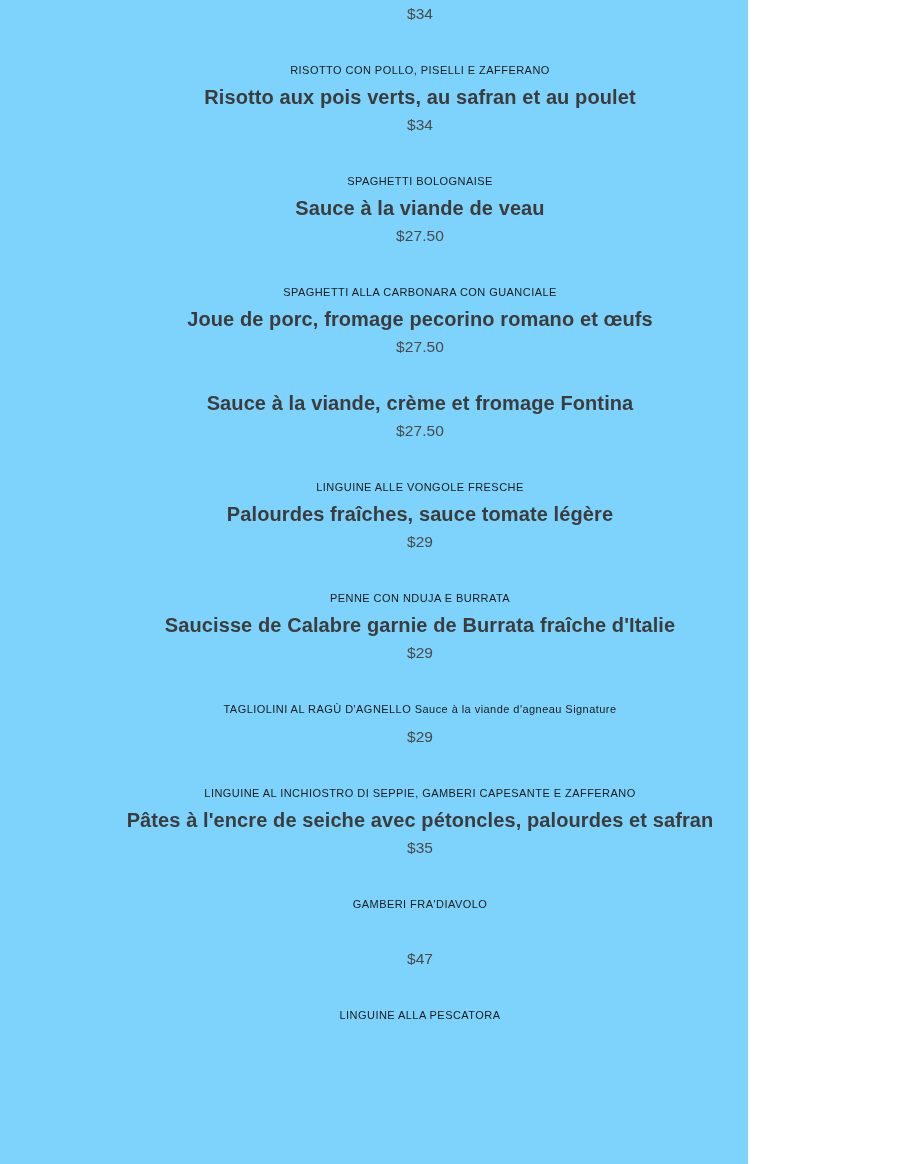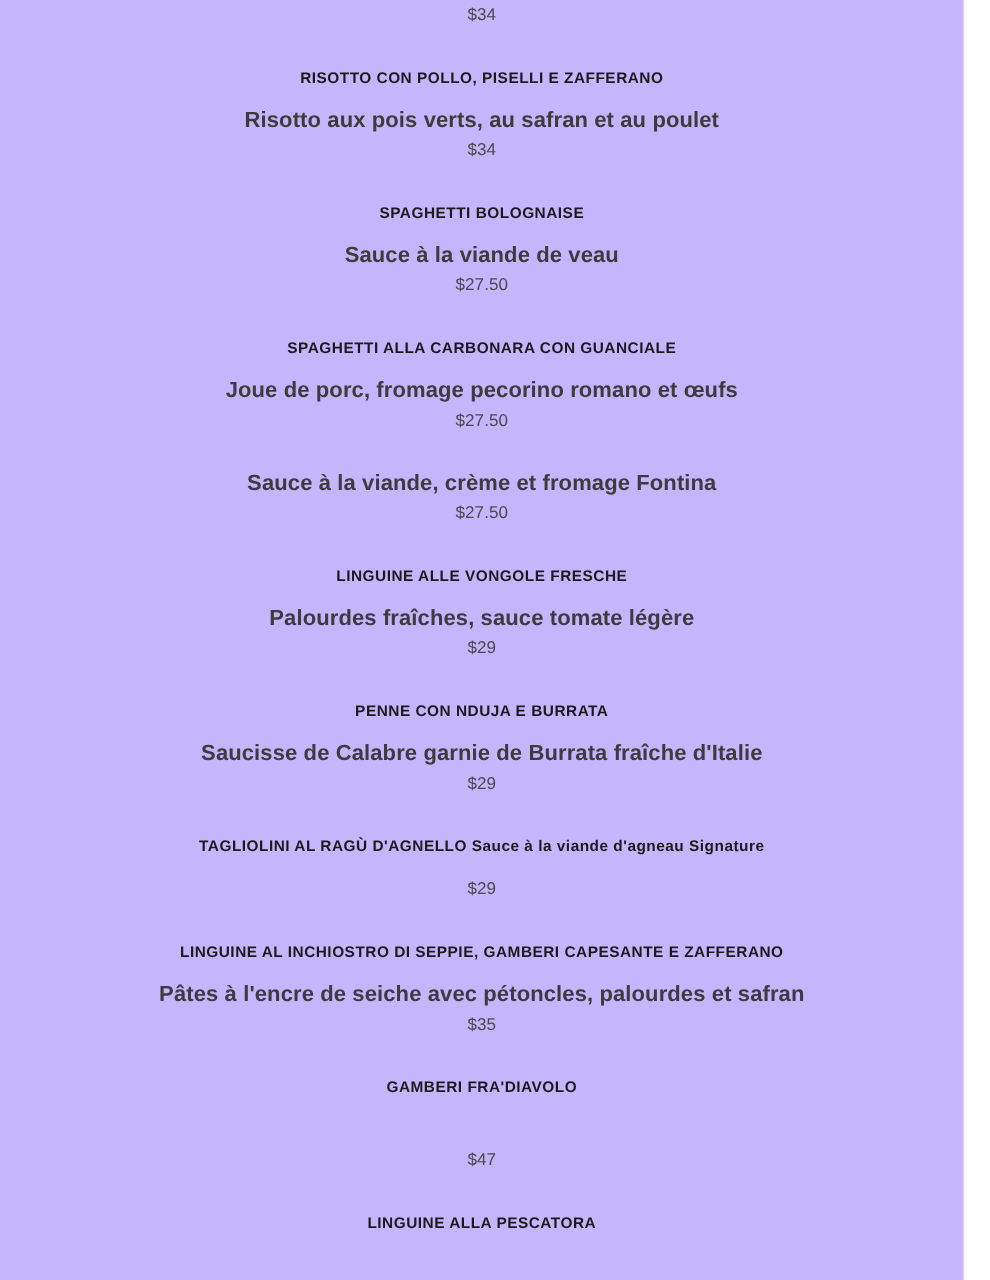--- a/index.html
+++ b/index.html
@@ -10,23 +10,23 @@
   }
 
   body {
     width: 900px;
     min-height: 1164px;
     font-family: "Liberation Sans", "DejaVu Sans", sans-serif;
     -webkit-font-smoothing: antialiased;
   }
 
   .menu-page {
-    width: 876px;
+    width: 748px;
     min-height: 1164px;
-    background: #c4b5fd;
+    background: #7dd3fc;
     box-sizing: border-box;
     padding: 0;
     overflow: hidden;
   }
 
   .menu-list {
     margin: 0;
     padding: 0;
     list-style: none;
   }
@@ -43,26 +43,26 @@
     margin-top: 30px;
   }
 
   
   .menu-item--partial {
     margin-top: 0;
   }
 
   .dish-name {
     display: block;
-    font-size: 14px;
-    font-weight: bold;
+    font-size: 11px;
+    font-weight: normal;
     line-height: 27px;
     letter-spacing: 0.45px;
     color: #1a1a1a;
-    margin: 12px;
+    margin: 0;
     padding: 0 10px;
     white-space: nowrap;
   }
 
   .dish-desc {
     display: block;
     font-size: 20px;
     font-weight: bold;
     line-height: 27px;
     letter-spacing: 0.1px;

